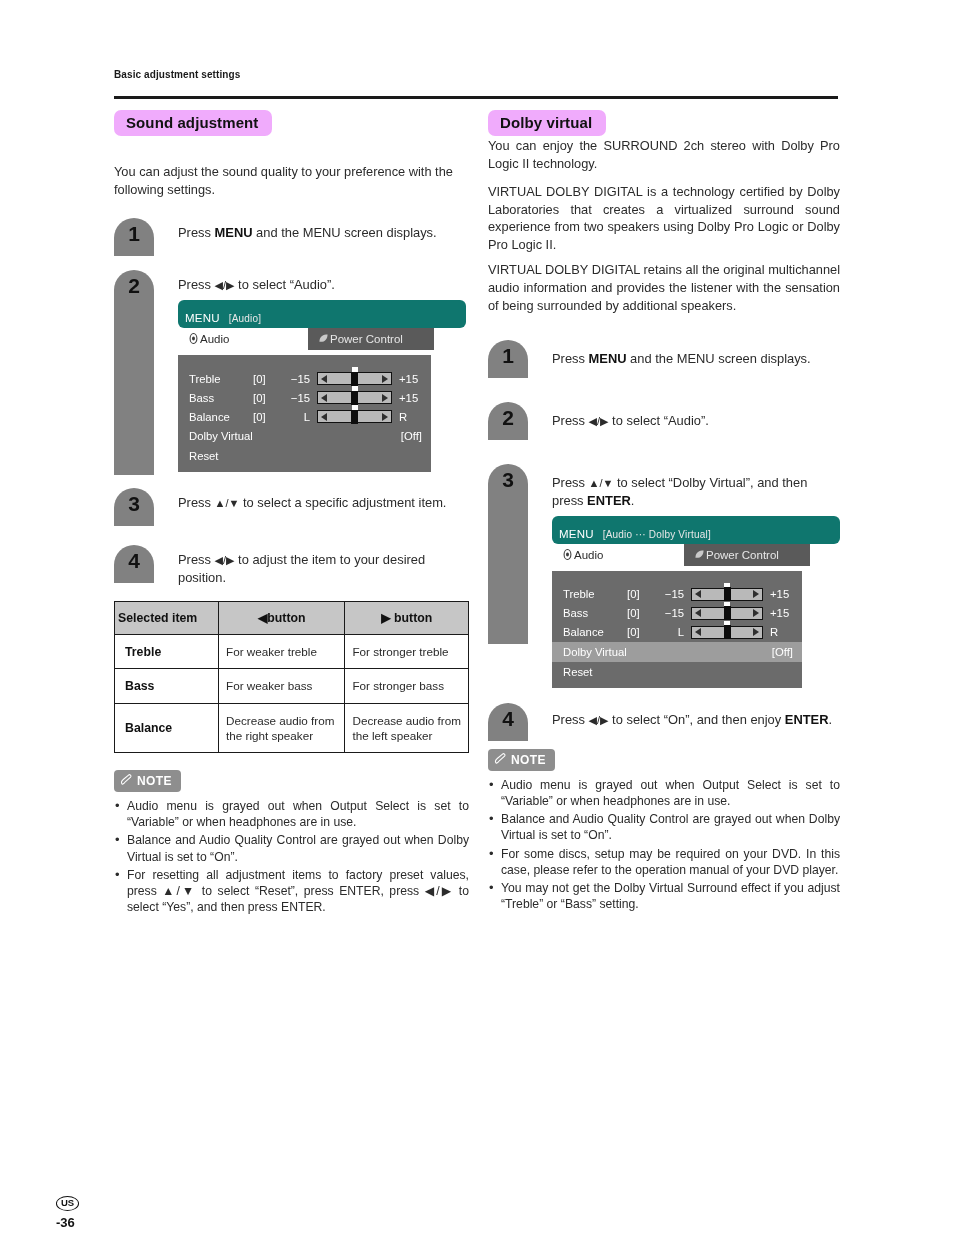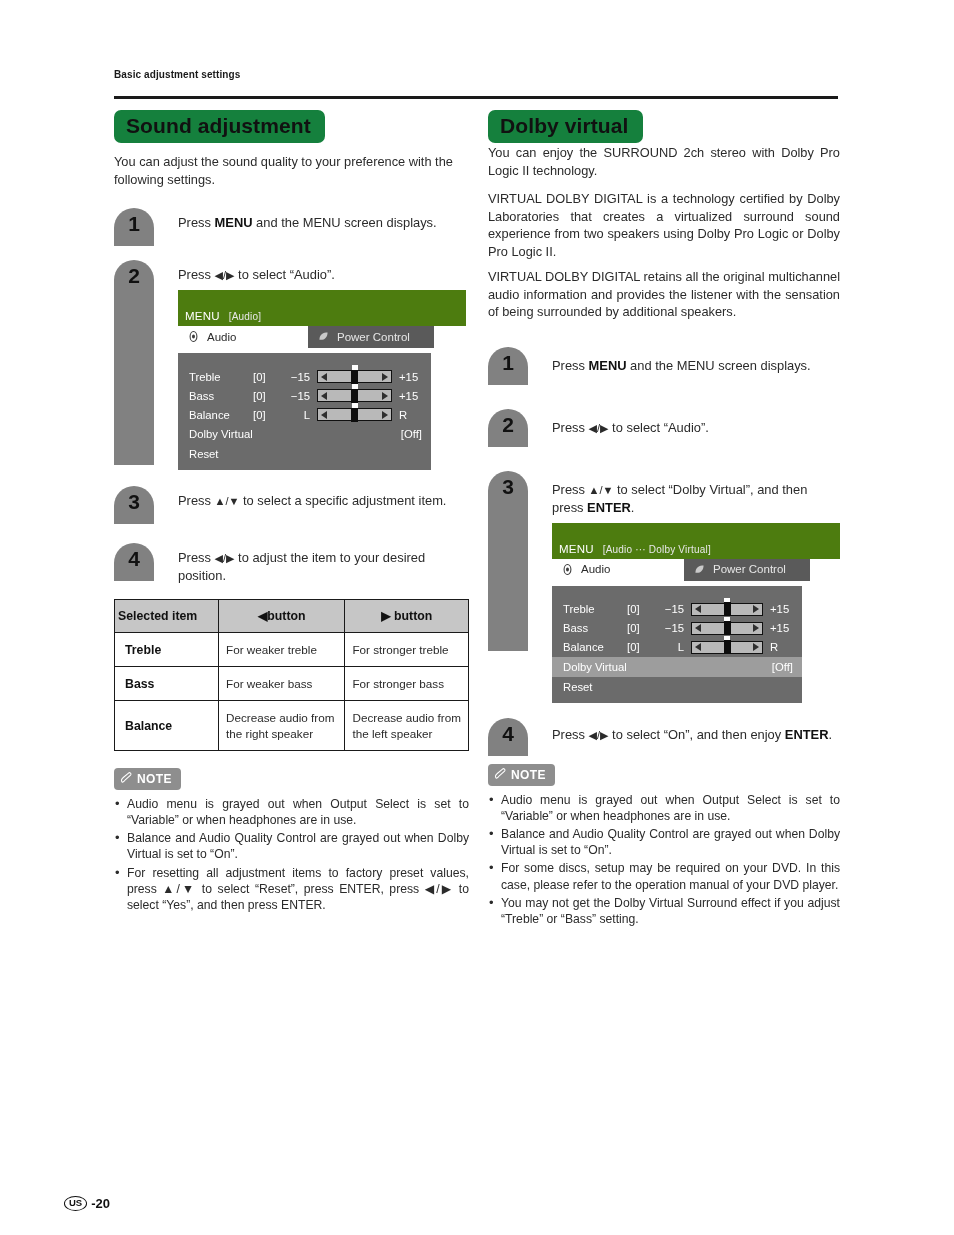--- a/index.html
+++ b/index.html
@@ -25,24 +25,24 @@
     position:absolute; left:114px; top:96px; width:724px; height:3px; background:#1a1a1a;
   }
 
   
   .col-left  { position:absolute; left:114px; top:110px; width:355px; }
   .col-right { position:absolute; left:488px; top:110px; width:352px; }
 
   
   .sec-pill {
     display:inline-block;
-    background:#15803d;
+    background:#f0abfc;
     border-radius:7px;
     padding:4px 14px 5px 12px;
-    font-size:21px; font-weight:bold; color:#111;
+    font-size:15px; font-weight:bold; color:#111;
     letter-spacing:0.1px;
     line-height:1.15;
   }
 
   .para {
     font-size:12.8px; line-height:1.37; color:#2b2b2b;
     margin:8px 0 0 0;
   }
   .para.just { text-align:justify; }
   .para.j2 { text-align:justify; text-align-last:left; }
@@ -62,28 +62,29 @@
   .step-text {
     margin-left:64px;
     font-size:12.9px; line-height:1.38; color:#2b2b2b;
     padding-top:6px;
   }
   .step-text b { font-weight:bold; color:#111; }
 
   
   .osd { font-family:"Liberation Sans", sans-serif; }
   .osd-title {
-    background:#4d7c0f; color:#ffffff;
-    font-size:11.5px; padding:20px 0 4px 7px;
+    background:#0f766e; color:#ffffff;
+    font-size:11.5px; padding:12px 0 4px 7px;
     letter-spacing:0.2px;
+    border-radius:6px;
   }
   .osd-title .muted { color:#e8e8e8; font-size:10px; margin-left:9px; }
   .osd-tabs { display:flex; }
   .osd-tab {
-    display:flex; align-items:center; gap:7px;
+    display:flex; align-items:flex-end; 
     font-size:11.5px; padding:4px 0 5px 9px;
   }
   .osd-tab.sel { background:#ffffff; color:#2b2b2b; }
   .osd-tab.unsel { background:#5a5a5a; color:#e6e6e6; }
   .osd-body { background:#6b6b6b; margin-top:5px; padding:14px 0 6px 0; }
   .osd-line {
     display:flex; align-items:center; color:#ffffff; font-size:11.3px;
     padding:3px 9px 3px 11px;
   }
   .osd-line .nm  { width:64px; }
@@ -125,42 +126,42 @@
   }
   ul.notes { list-style:none; margin:6px 0 0 0; padding:0; }
   ul.notes li {
     position:relative; padding-left:13px; margin-top:2px;
     font-size:12.2px; line-height:1.33; color:#2b2b2b;
   }
   ul.notes li.just { text-align:justify; }
   ul.notes li:before { content:"•"; position:absolute; left:1px; top:-1px; font-size:13px; color:#2b2b2b; }
 
   
-  .footer { position:absolute; left:64px; top:1196px; display:flex; align-items:flex-start; gap:4px; }
+  .footer { position:absolute; left:56px; top:1196px; display:flex; align-items:flex-start; gap:4px;flex-direction:column; }
   .us-oval {
     display:inline-block; border:1.6px solid #111; border-radius:50%;
     font-size:9.5px; font-weight:bold; padding:0px 4px 1px 4px; line-height:1.25; color:#111;
   }
   .pg-num { font-size:13px; font-weight:bold; color:#111; }
 
   .glyph { font-size:11px; }
 </style>
 </head>
 <body>
 
 <div class="page">
 
   <div class="hdr-title">Basic adjustment settings</div>
   <div class="hdr-rule"></div>
 
   <div class="col-left">
 
     <div class="sec-pill">Sound adjustment</div>
 
-    <div class="para" style="margin-top:10px;">You can adjust the sound quality to your preference with the following settings.</div>
+    <div class="para" style="margin-top:27px;">You can adjust the sound quality to your preference with the following settings.</div>
 
     
     <div class="step-row" style="margin-top:20px; height:46px;">
       <div class="step-badge h-short">1</div>
       <div class="step-text"><span>Press </span><b>MENU</b><span> and the MENU screen displays.</span></div>
     </div>
 
     
     <div class="step-row" style="margin-top:6px;">
       <div class="step-badge" style="height:205px;">2</div>
@@ -413,16 +414,16 @@
         <li class="just">Audio menu is grayed out when Output Select is set to “Variable” or when headphones are in use.</li>
         <li class="just">Balance and Audio Quality Control are grayed out when Dolby Virtual is set to “On”.</li>
         <li class="just">For some discs, setup may be required on your DVD. In this case, please refer to the operation manual of your DVD player.</li>
         <li class="just">You may not get the Dolby Virtual Surround effect if you adjust “Treble” or “Bass” setting.</li>
       </ul>
     </div>
   </div>
 
   <div class="footer">
     <span class="us-oval">US</span>
-    <span class="pg-num">-20</span>
+    <span class="pg-num">-36</span>
   </div>
 
 </div>
 
 </body></html>

